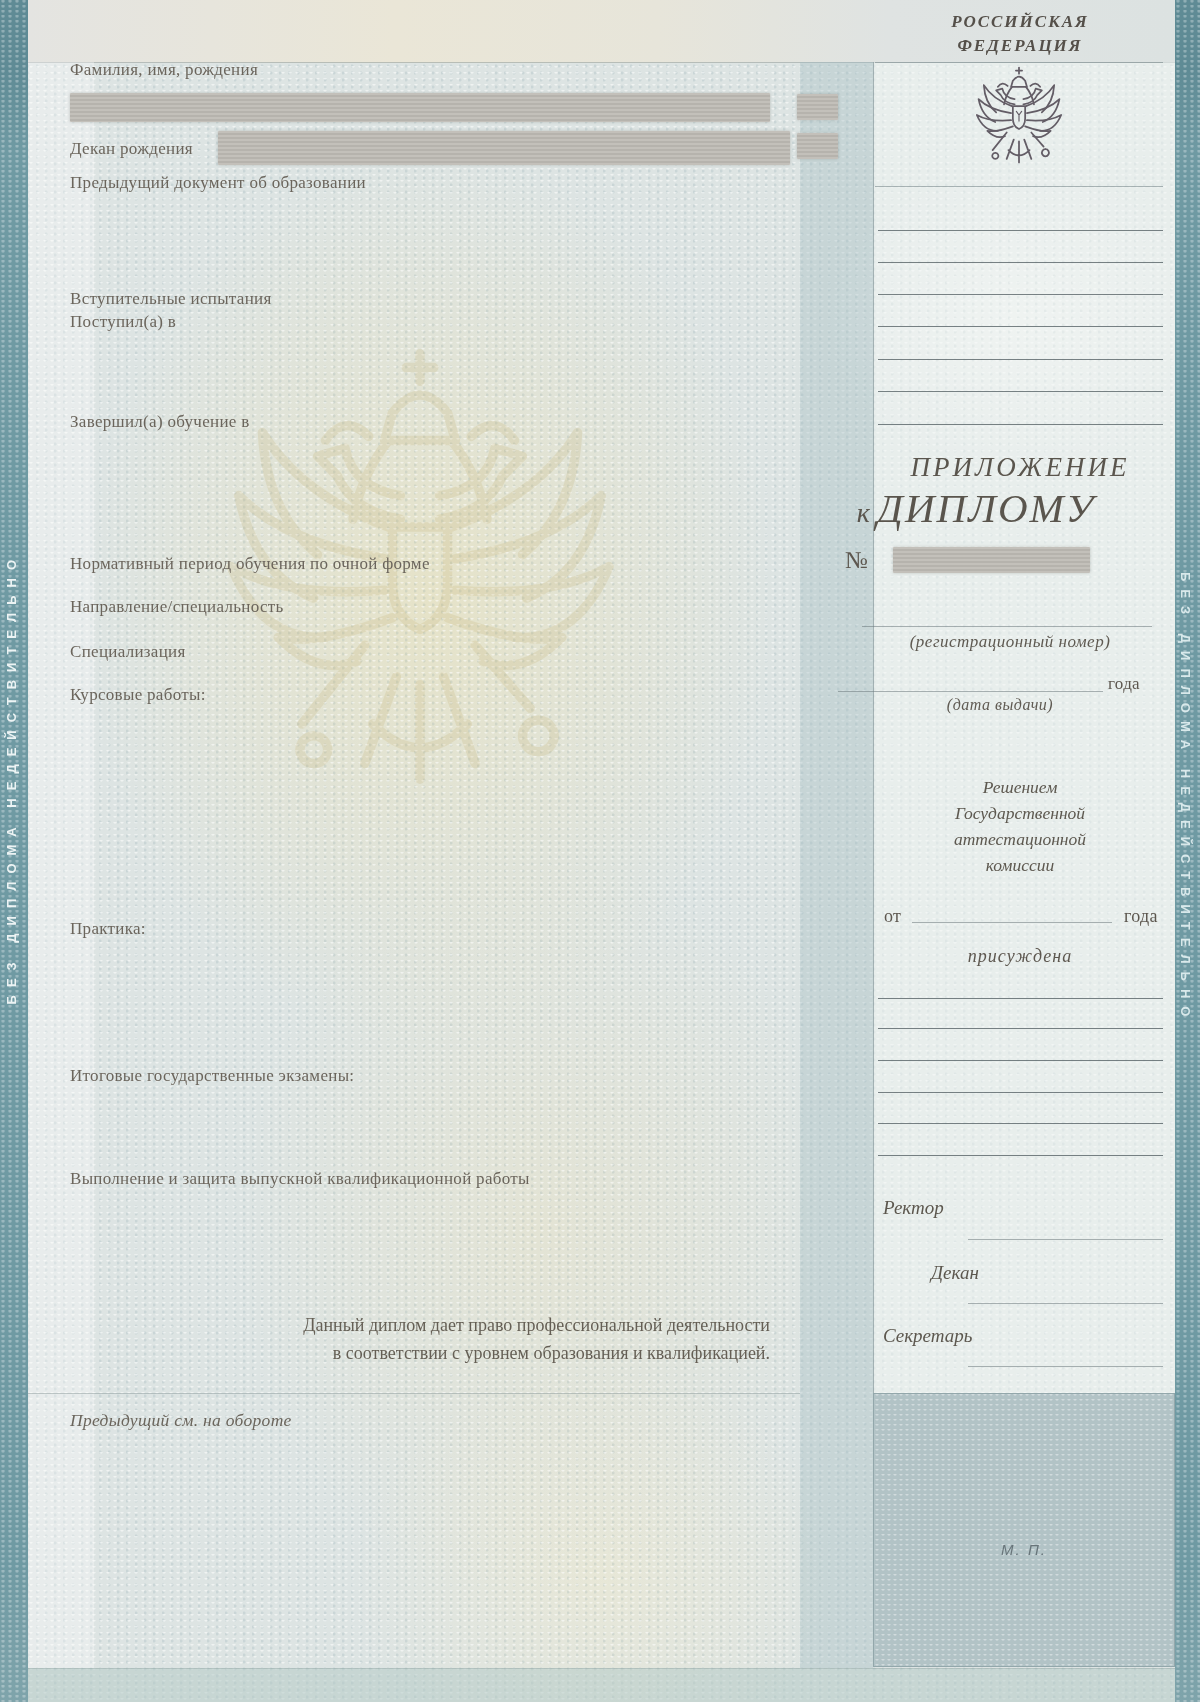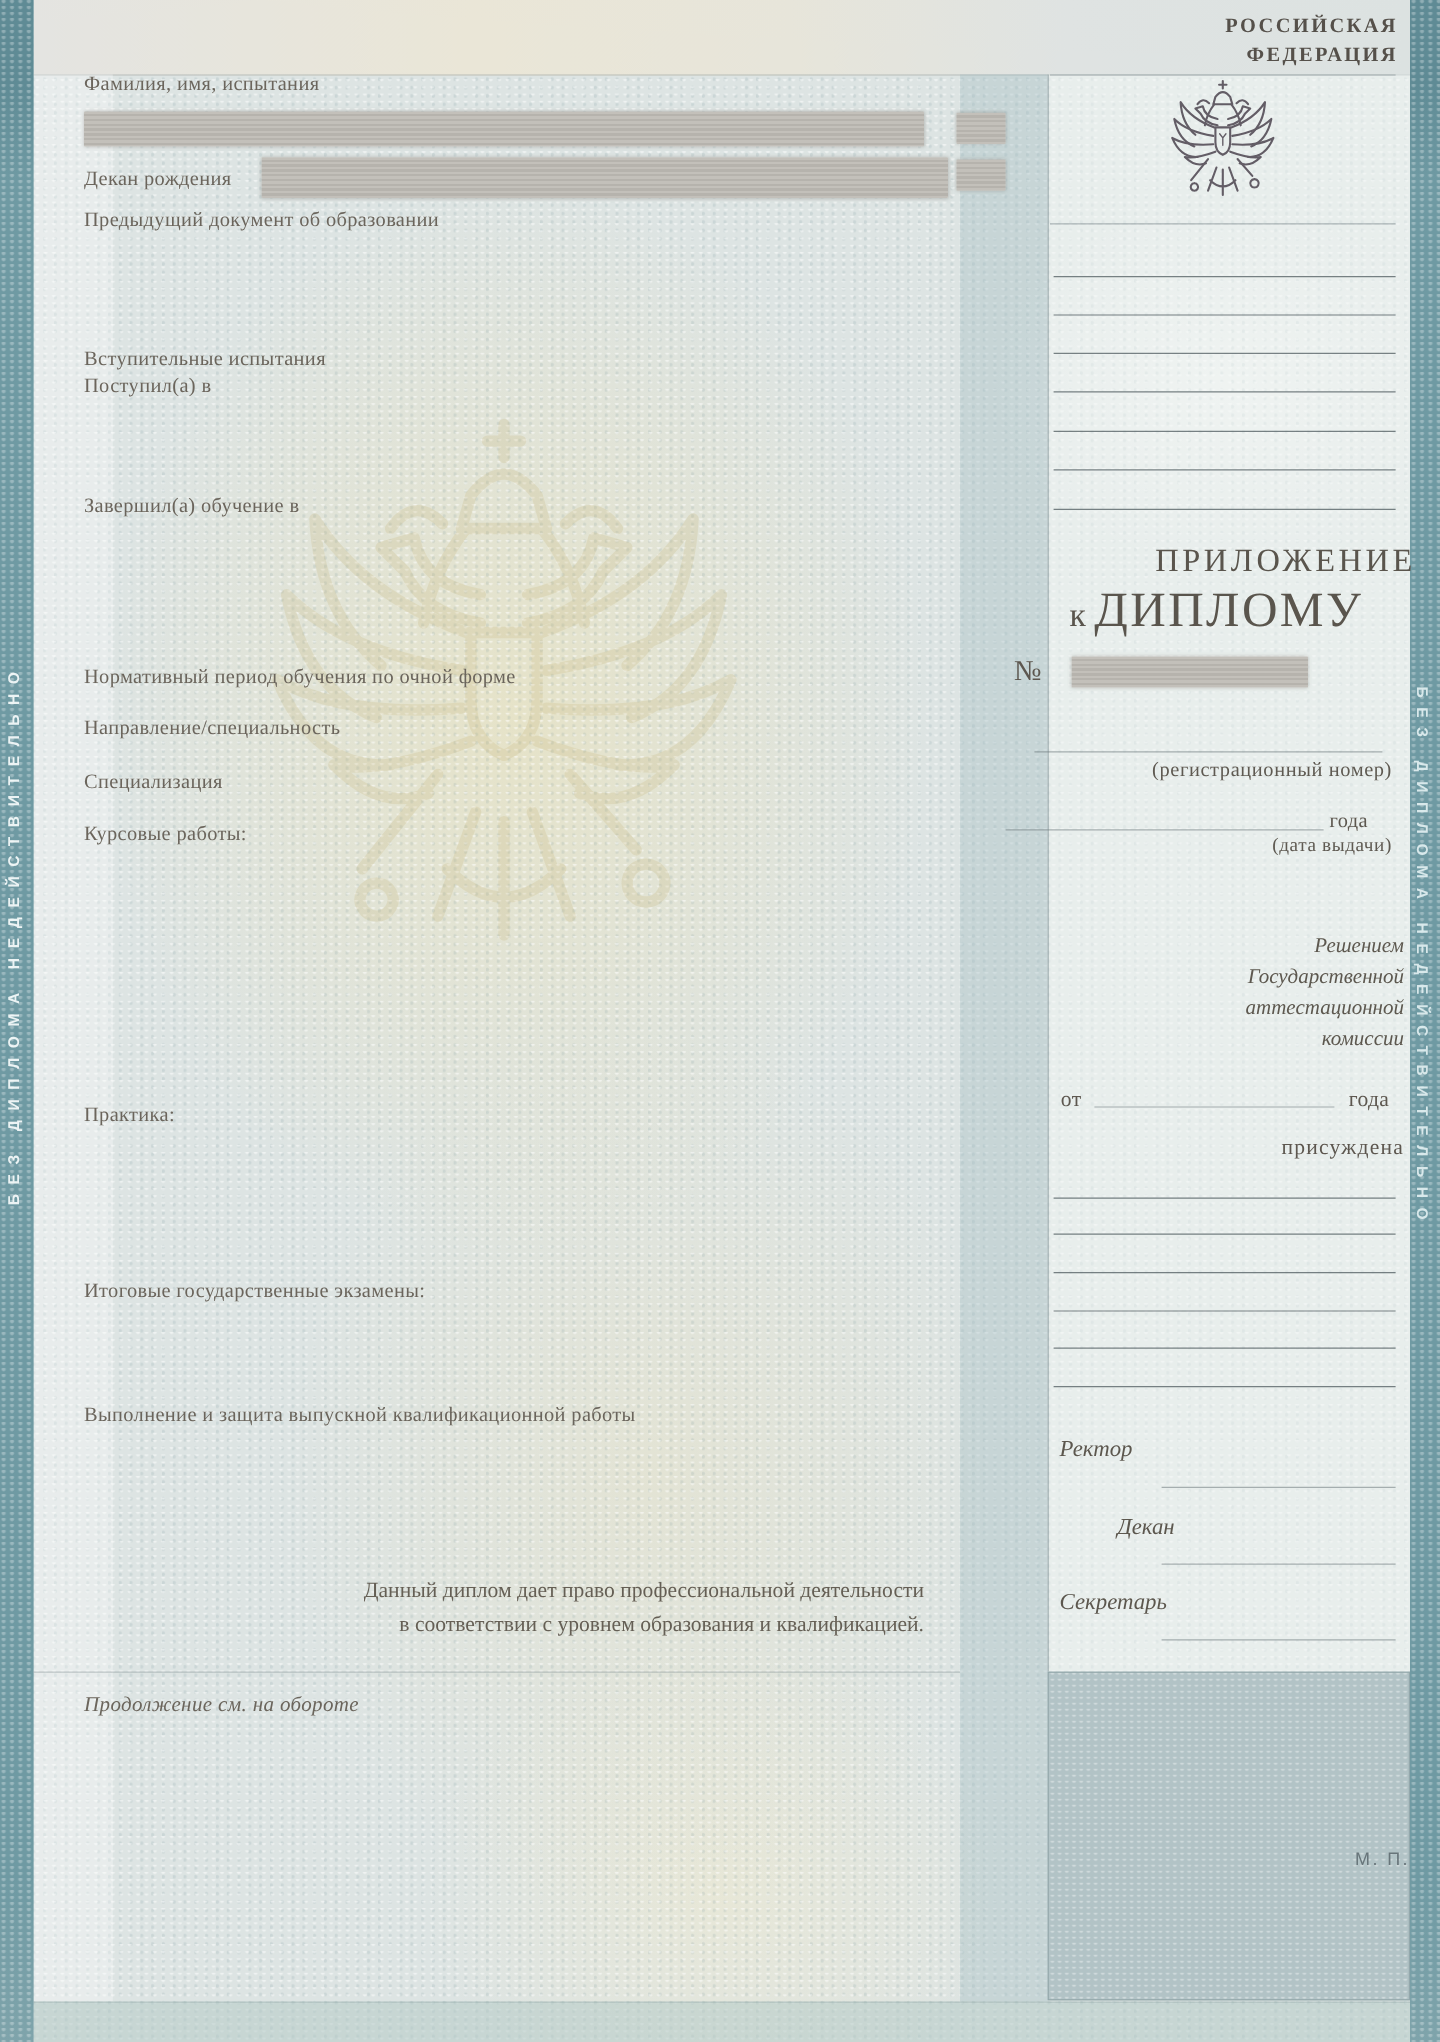--- a/index.html
+++ b/index.html
@@ -42,21 +42,21 @@
   .vleft{left:4px;top:552px;transform:rotate(180deg);color:rgba(246,251,251,.92);}
   .vright{left:3px;top:572px;color:rgba(221,236,238,.95);}
   .lbl{position:absolute;font-size:17px;color:#6b655c;letter-spacing:.3px;z-index:2;}
   .it{font-style:italic;}
   .bar{position:absolute;z-index:2;border-radius:1px;
     background:repeating-linear-gradient(180deg,#c3c0ba 0 2px,#b6b3ad 2px 4px);
     box-shadow:0 0 3px rgba(120,118,112,.35);}
   .rline{position:absolute;height:0;border-top:1.4px solid rgba(85,96,100,.78);z-index:2;}
   .rline.faint{border-top:1px solid rgba(110,122,126,.55);}
   .hrule{position:absolute;height:0;border-top:1px solid rgba(115,132,136,.4);z-index:2;}
-  .rc-center{position:absolute;text-align:right;z-index:2;color:#585349;}
+  .rc-center{position:absolute;text-align:center;z-index:2;color:#585349;font-style:italic;}
   .country{left:875px;top:10px;width:290px;font-weight:bold;font-size:17px;letter-spacing:2px;line-height:24px;color:#55504a;}
   .title1{left:860px;top:452px;width:320px;font-size:27px;letter-spacing:3px;color:#5a554d;}
   .title2{left:816px;top:484px;width:320px;color:#5a554d;}
   .title2 .k{font-size:28px;}
   .title2 .dip{font-size:41px;letter-spacing:2px;}
   .numsign{left:845px;top:547px;font-size:24px;color:#5d574f;z-index:2;position:absolute;}
   .caption{font-size:17px;color:#5f5a52;letter-spacing:.5px;}
   .commission{left:870px;top:774px;width:300px;font-size:17.5px;line-height:26px;color:#5d584f;}
   .awarded{left:870px;top:946px;width:300px;font-size:18px;letter-spacing:1px;color:#5d574f;}
   .sig{position:absolute;font-style:italic;font-size:19px;color:#5c574e;z-index:2;}
@@ -106,21 +106,21 @@
         <path d="M69 56 Q94 52 106 40 Q102 60 87 66"></path>
       <path d="M69 64 Q94 66 108 58 Q100 77 84 76"></path>
         <path d="M67 71 Q86 78 96 76 Q86 86 76 82"></path>
       <path d="M53 48 h14 v14 q0 9 -7 12 q-7 -3 -7 -12 z"></path>
       <path d="M46 78 L30 98 M33 101 a3.5 3.5 0 1 0 .1 0"></path>
       <path d="M74 78 L88 94 M90 97 a4 4 0 1 0 .1 0"></path>
       <path d="M54 86 l-8 22 M60 88 v24 M66 86 l8 22 M48 98 q12 12 24 0"></path>
     </g>
   </svg>
 
-  <div class="lbl" style="left:70px;top:60px;">Фамилия, имя, испытания</div>
+  <div class="lbl" style="left:70px;top:60px;">Фамилия, имя, рождения</div>
   <div class="bar" style="left:70px;top:93px;width:700px;height:29px;"></div>
   <div class="bar" style="left:797px;top:94px;width:41px;height:26px;"></div>
 
   <div class="lbl" style="left:70px;top:139px;">Декан рождения</div>
   <div class="bar" style="left:218px;top:131px;width:572px;height:34px;"></div>
   <div class="bar" style="left:797px;top:133px;width:41px;height:26px;"></div>
 
   <div class="lbl" style="left:70px;top:173px;">Предыдущий документ об образовании</div>
   <div class="lbl" style="left:70px;top:289px;">Вступительные испытания</div>
   <div class="lbl" style="left:70px;top:312px;">Поступил(а) в</div>
@@ -130,21 +130,21 @@
   <div class="lbl" style="left:70px;top:642px;">Специализация</div>
   <div class="lbl" style="left:70px;top:685px;">Курсовые работы:</div>
   <div class="lbl" style="left:70px;top:919px;">Практика:</div>
   <div class="lbl" style="left:70px;top:1066px;">Итоговые государственные экзамены:</div>
   <div class="lbl" style="left:70px;top:1169px;">Выполнение и защита выпускной квалификационной работы</div>
 
   <div class="statement">
     <div>Данный диплом дает право профессиональной деятельности</div>
     <div>в соответствии с уровнем образования и квалификацией.</div>
   </div>
-  <div class="lbl it" style="left:70px;top:1410px;font-size:17.5px;">Продолжение см. на обороте</div>
+  <div class="lbl it" style="left:70px;top:1410px;font-size:17.5px;">Предыдущий см. на обороте</div>
 
   <div class="rc-center country">
     <div>РОССИЙСКАЯ</div>
     <div>ФЕДЕРАЦИЯ</div>
   </div>
   <div class="hrule" style="left:875px;top:62px;width:288px;border-top-color:rgba(110,126,130,.55);"></div>
 
   <svg class="emblem" viewBox="0 0 120 132" aria-hidden="true">
     <g fill="none" stroke="currentColor" stroke-width="2" stroke-linecap="round" stroke-linejoin="round">
       <path d="M60 4 v7 M56.5 7.5 h7"></path>

